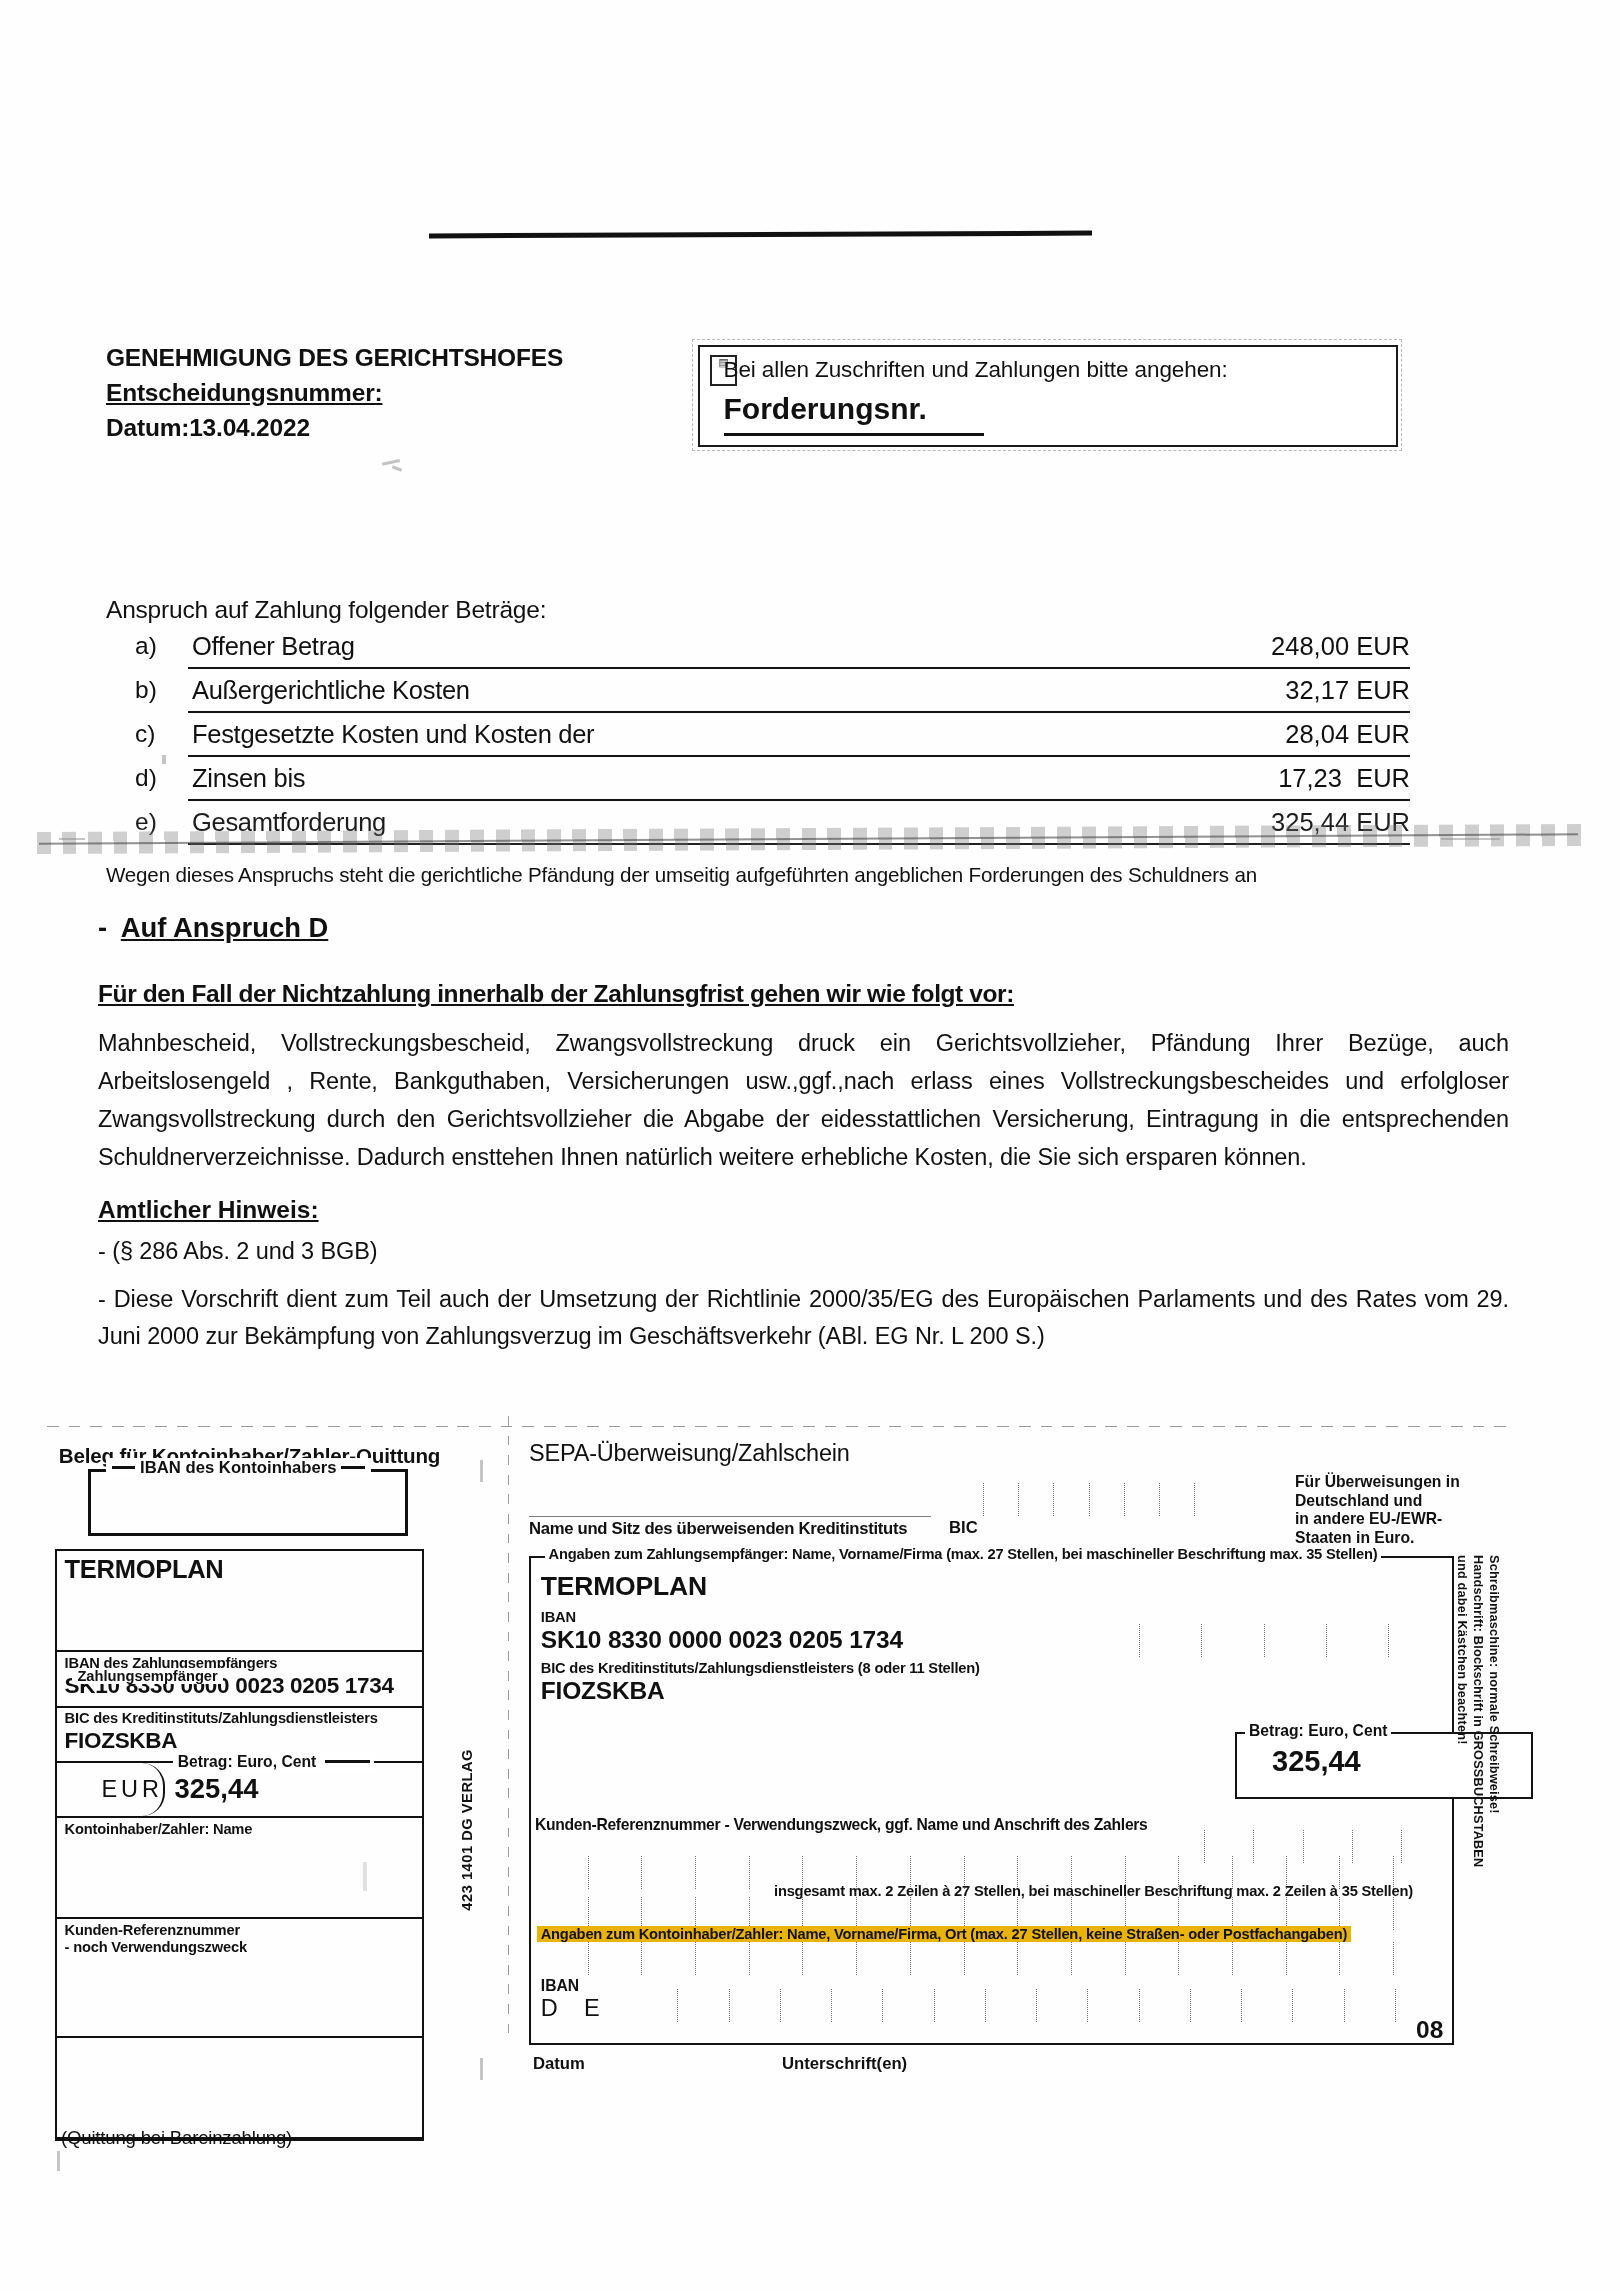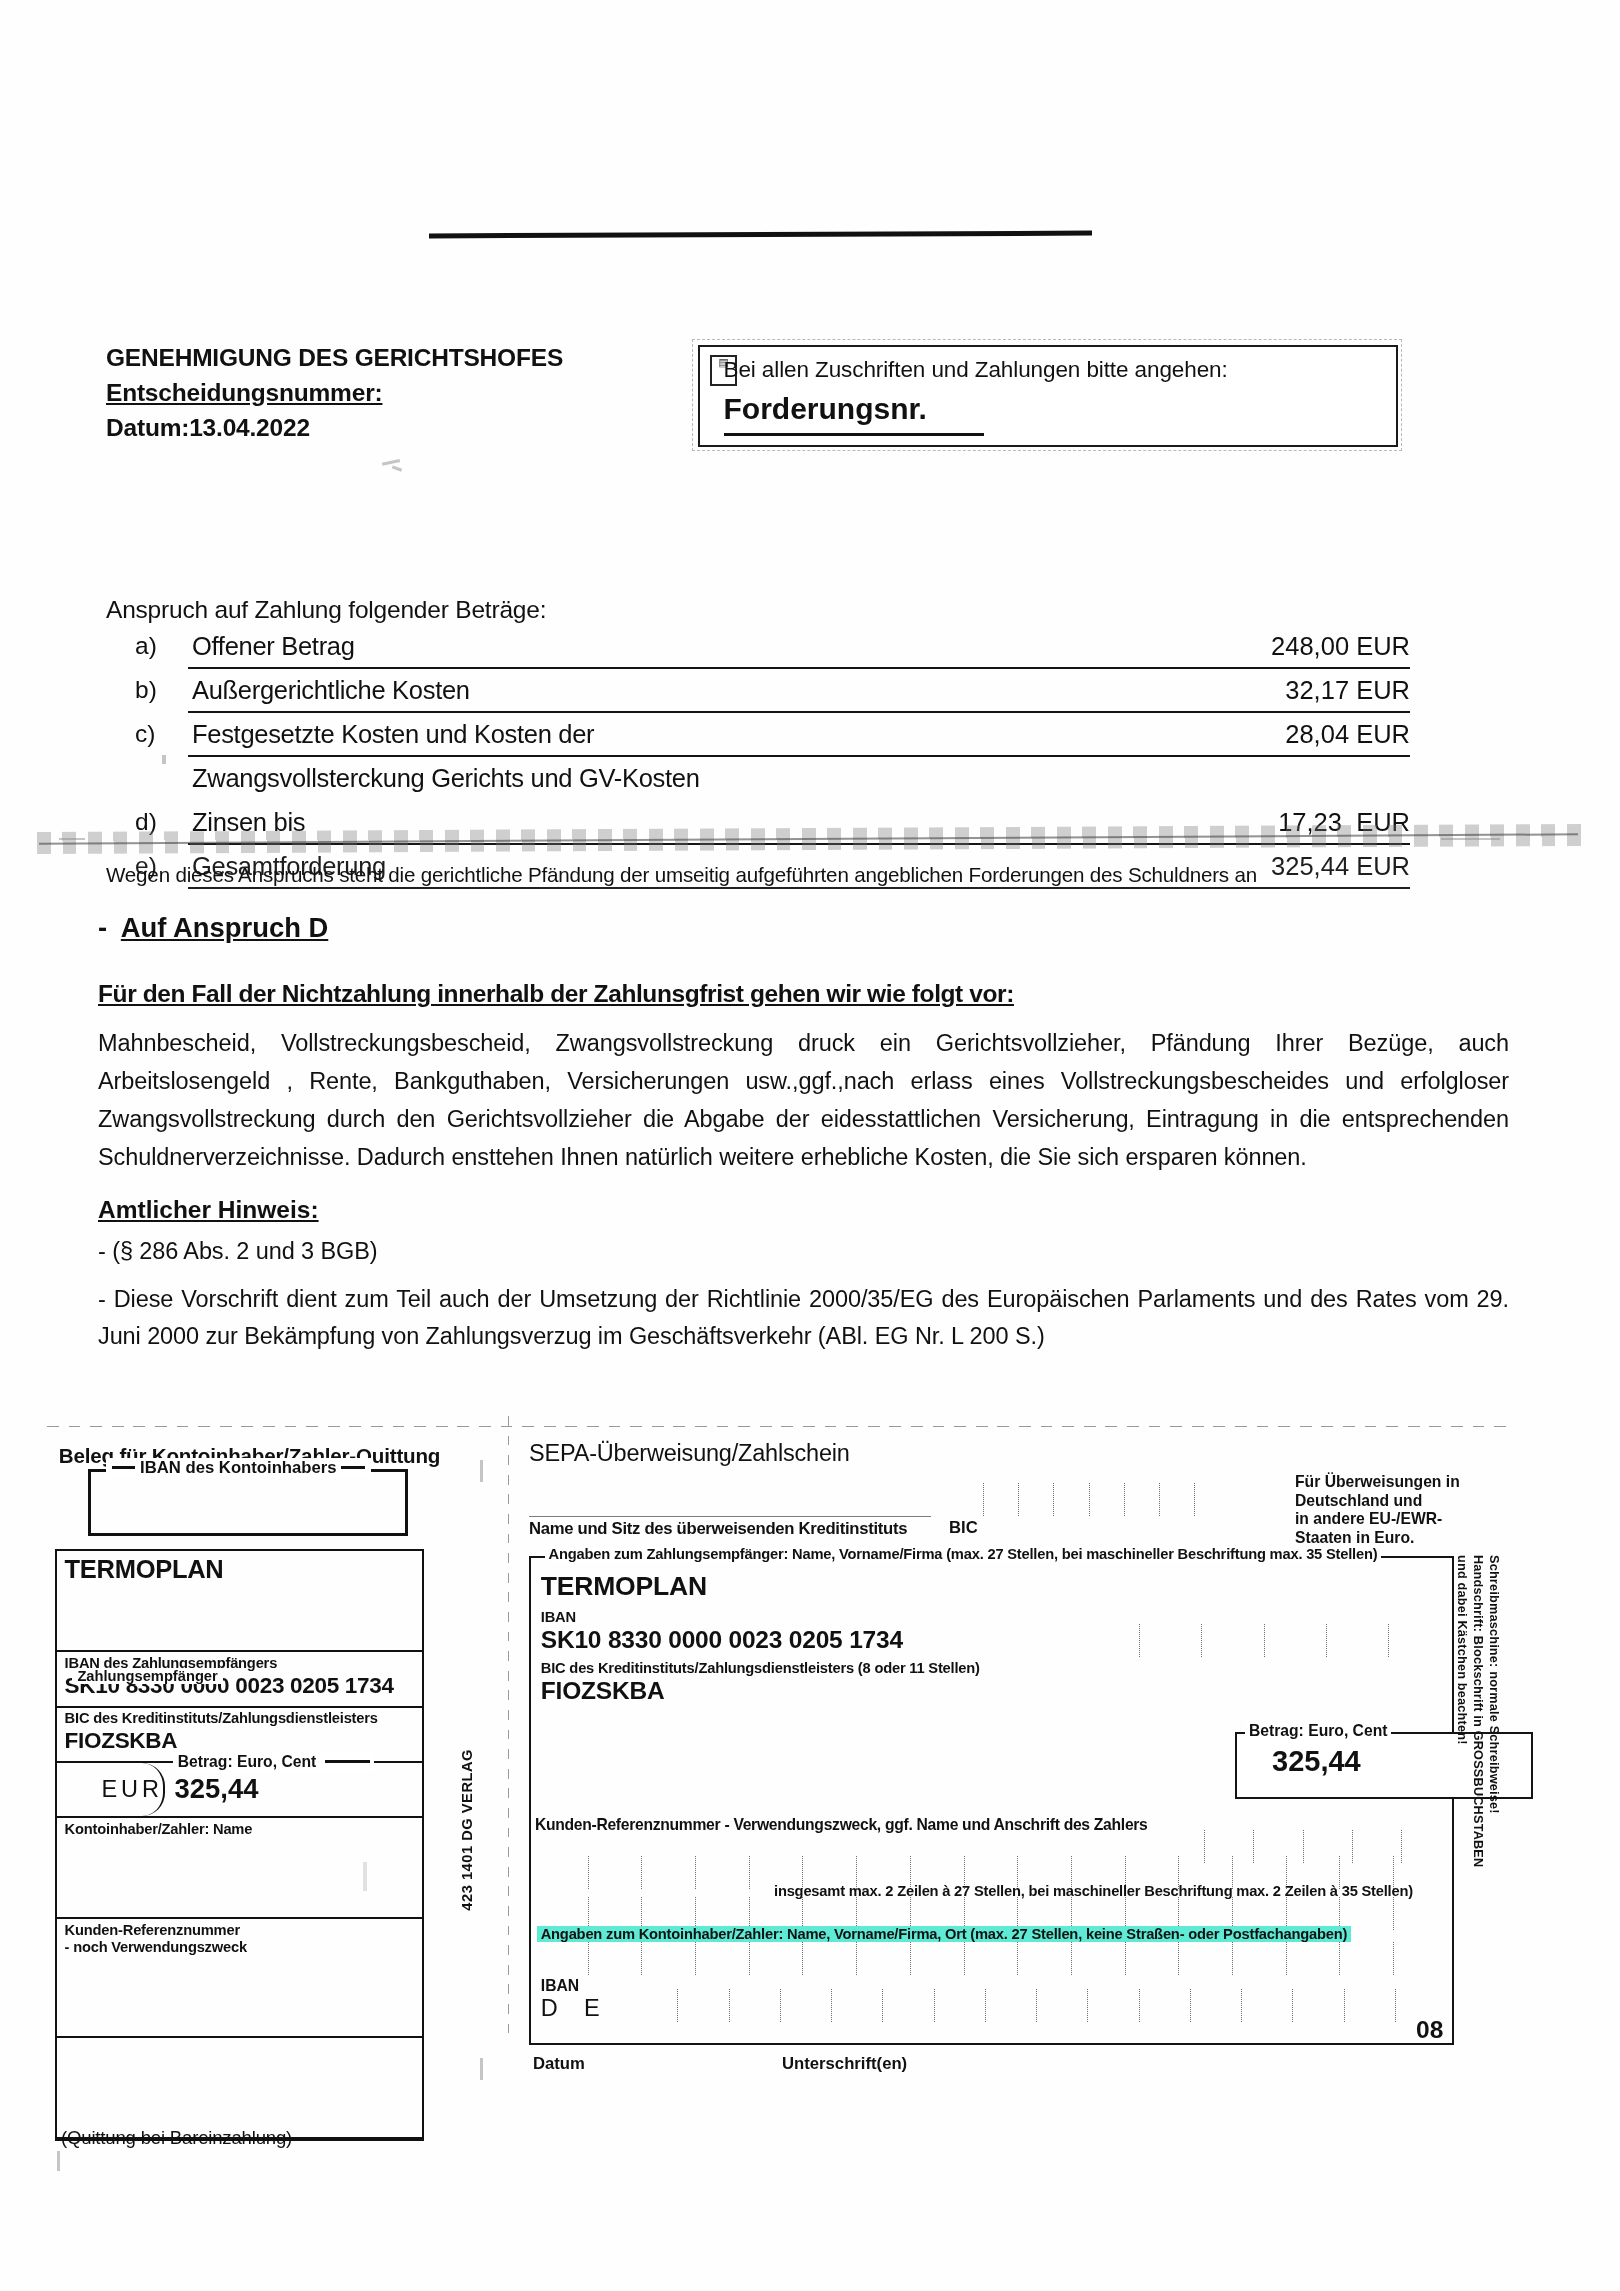--- a/index.html
+++ b/index.html
@@ -146,21 +146,21 @@
 
   #recipient-cap{position:absolute;left:13.7px;top:-11.8px;background:#fff;padding:0 3.9px;
      font-size:14.7px;font-weight:bold;letter-spacing:-0.2px;white-space:nowrap;}
 
   #betrag-box{position:absolute;left:706px;top:292px;width:294px;height:63px;border:2.9px solid #141414;background:#fff;}
   #betrag-cap{position:absolute;left:716px;top:282px;background:#fff;padding:0 3.9px;font-size:15.7px;font-weight:bold;}
   #betrag-val{position:absolute;left:35px;top:11.8px;font-size:29px;font-weight:bold;}
 
   #kref-cap{position:absolute;left:5.9px;top:376px;font-size:15.7px;font-weight:bold;letter-spacing:-0.3px;}
   #kref-note{position:absolute;left:245px;top:443px;font-size:14.7px;font-weight:bold;letter-spacing:-0.2px;}
-  #zahler-cap{position:absolute;left:7.8px;top:486px;background:#5eead4;padding:0 3.9px;
+  #zahler-cap{position:absolute;left:7.8px;top:486px;background:#eab308;padding:0 3.9px;
      font-size:14.7px;font-weight:bold;letter-spacing:-0.2px;}
   #iban-de-cap{position:absolute;left:11.8px;top:537px;font-size:15.7px;font-weight:bold;}
   #iban-de{position:absolute;left:11.8px;top:555px;font-size:23.5px;font-weight:500;letter-spacing:9.8px;}
 
   #datum-cap{position:absolute;left:3.9px;top:614px;font-size:16.7px;font-weight:bold;}
   #unterschrift-cap{position:absolute;left:253px;top:614px;font-size:16.7px;font-weight:bold;}
   #page-num{position:absolute;left:887px;top:576px;font-size:24.5px;font-weight:bold;}
 
   #hinweis-vert{position:absolute;left:1406px;top:129px;font-size:12.7px;font-weight:bold;
      line-height:1.25;writing-mode:vertical-rl;white-space:nowrap;letter-spacing:0.2px;}
@@ -208,23 +208,20 @@
       <span class="claim-rule"></span>
     </div>
 
     <div class="claim-row">
       <span class="claim-letter">c)</span>
       <span class="claim-label">Festgesetzte Kosten und Kosten der</span>
       <span class="claim-amount">28,04 EUR</span>
       <span class="claim-rule"></span>
     </div>
 
-    <div class="claim-row">
-      <span class="claim-sub">Zwangsvollsterckung Gerichts  und GV-Kosten</span>
-    </div>
 
     <div class="claim-row">
       <span class="claim-letter">d)</span>
       <span class="claim-label">Zinsen bis</span>
       <span class="claim-amount">17,23  EUR</span>
       <span class="claim-rule"></span>
     </div>
 
     <div class="claim-row" id="row-total">
       <span class="claim-letter">e)</span>

